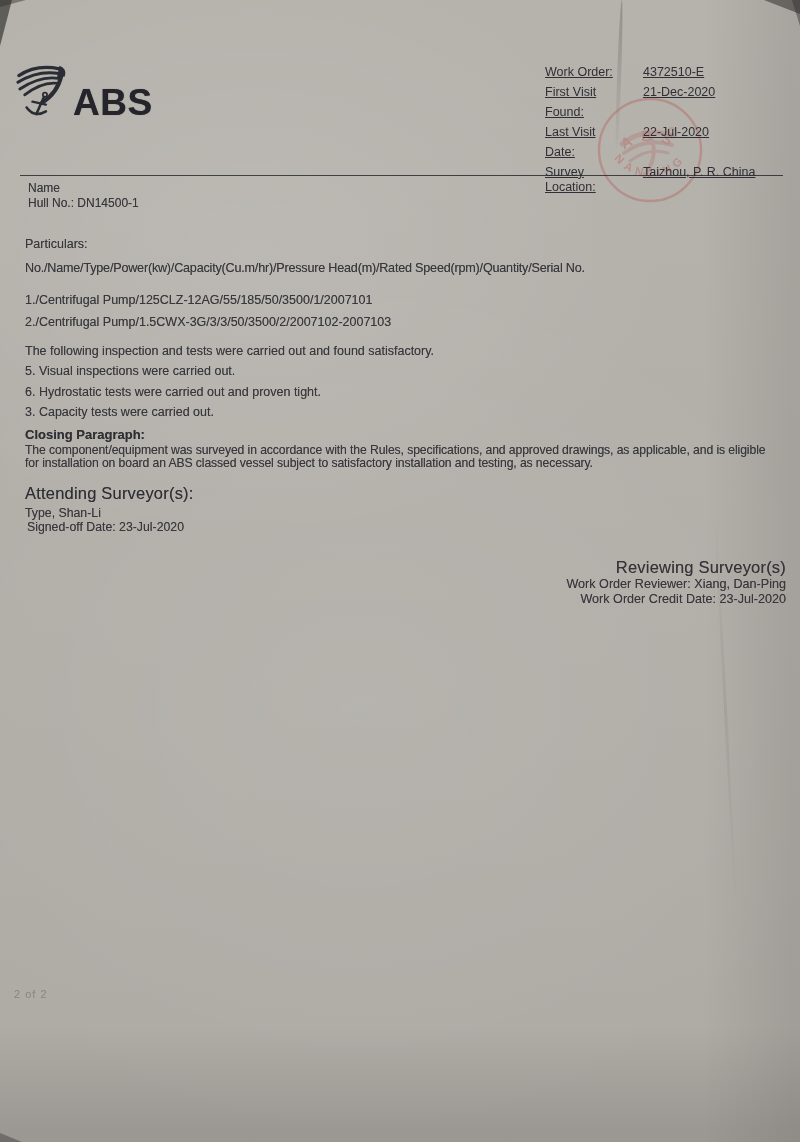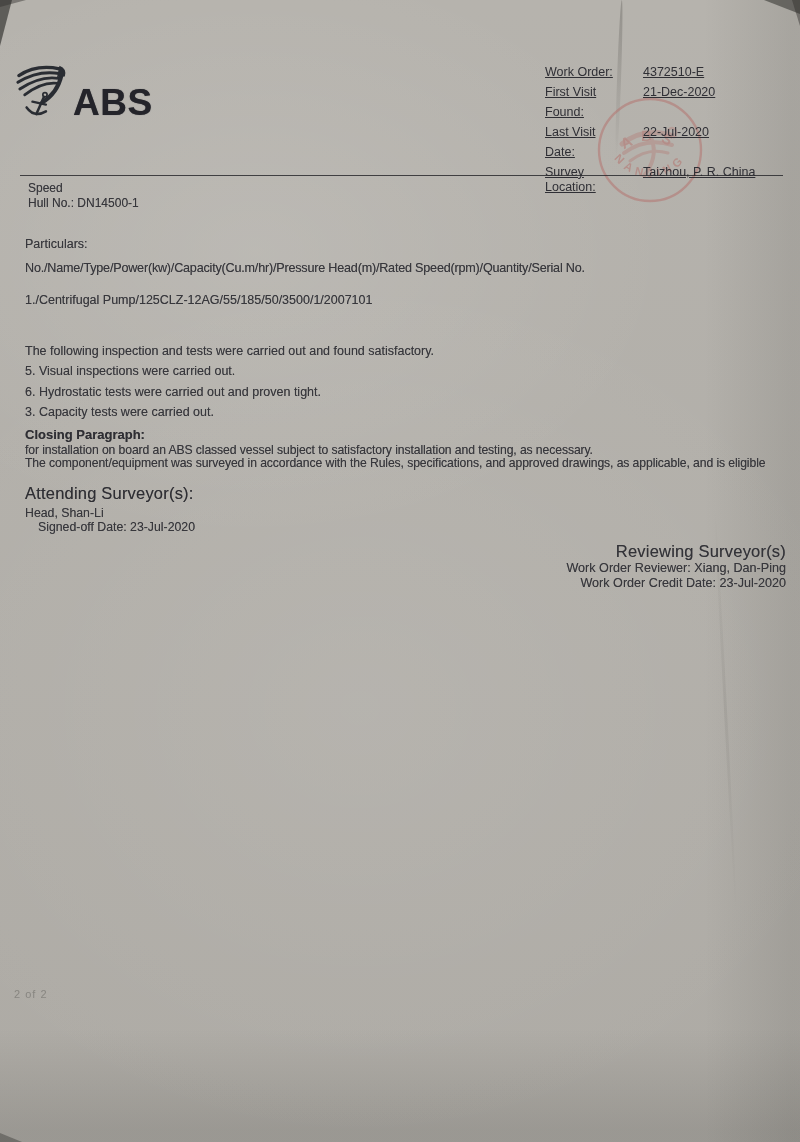--- a/index.html
+++ b/index.html
@@ -49,22 +49,22 @@
   .found-block{left:28px;top:181px;font-size:12px;line-height:14.5px;}
   .particulars-title{left:25px;top:237px;font-size:12.5px;}
   .particulars-cols{left:25px;top:261px;font-size:12.6px;white-space:nowrap;letter-spacing:-0.2px;}
   .particulars-items{left:25px;top:290px;font-size:12.5px;line-height:21.5px;white-space:nowrap;}
   .inspect-intro{left:25px;top:344px;font-size:12.5px;}
   .inspect-items{left:25px;top:361px;font-size:12.5px;line-height:20.5px;}
   .closing-title{left:25px;top:427px;font-size:13px;font-weight:bold;color:#2e2e33;}
   .closing-body{left:25px;top:444px;font-size:12.2px;line-height:13px;width:765px;letter-spacing:-0.1px;}
   .attending-title{left:25px;top:484px;font-size:16.5px;font-weight:normal;color:#2e2e33;letter-spacing:0.2px;}
   .attending-name{left:25px;top:506px;font-size:12.3px;}
-  .attending-signed{left:38px;top:520px;font-size:12.3px;}
-  .reviewing-block{right:14px;top:541px;text-align:right;}
+  .attending-signed{left:27px;top:520px;font-size:12.3px;}
+  .reviewing-block{right:14px;top:557px;text-align:right;}
   .reviewing-title{font-size:16.5px;color:#333338;letter-spacing:0.2px;line-height:20px;}
   .reviewing-line{font-size:12.6px;line-height:15px;color:#37373c;}
   .page-number{left:14px;top:988px;font-size:11px;color:rgba(82,82,76,0.42);letter-spacing:1px;text-shadow:none;}
 </style>
 </head>
 <body>
 
 <div class="paper">
 
   <div class="corner corner-tl"></div>
@@ -129,45 +129,46 @@
     </div>
     <div class="hrow">
       <span class="hlabel hlabel-tall">Survey Location:</span>
       <span class="hvalue">Taizhou, P. R. China</span>
     </div>
   </div>
 
   <div class="rule"></div>
 
   <div class="txt found-block">
-    <div>Speed</div>
+    <div>Name</div>
     <div>Hull No.: DN14500-1</div>
   </div>
 
   <div class="txt particulars-title">Particulars:</div>
   <div class="txt particulars-cols">No./Name/Type/Power(kw)/Capacity(Cu.m/hr)/Pressure Head(m)/Rated Speed(rpm)/Quantity/Serial No.</div>
   <div class="txt particulars-items">
     <div>1./Centrifugal Pump/125CLZ-12AG/55/185/50/3500/1/2007101</div>
+    <div>2./Centrifugal Pump/1.5CWX-3G/3/3/50/3500/2/2007102-2007103</div>
   </div>
 
   <div class="txt inspect-intro">The following inspection and tests were carried out and found satisfactory.</div>
   <div class="txt inspect-items">
     <div>5. Visual inspections were carried out.</div>
     <div>6. Hydrostatic tests were carried out and proven tight.</div>
     <div>3. Capacity tests were carried out.</div>
   </div>
 
   <div class="txt closing-title">Closing Paragraph:</div>
   <div class="txt closing-body">
+    <div>The component/equipment was surveyed in accordance with the Rules, specifications, and approved drawings, as applicable, and is eligible</div>
     <div>for installation on board an ABS classed vessel subject to satisfactory installation and testing, as necessary.</div>
-    <div>The component/equipment was surveyed in accordance with the Rules, specifications, and approved drawings, as applicable, and is eligible</div>
   </div>
 
   <div class="txt attending-title">Attending Surveyor(s):</div>
-  <div class="txt attending-name">Head, Shan-Li</div>
+  <div class="txt attending-name">Type, Shan-Li</div>
   <div class="txt attending-signed">Signed-off Date: 23-Jul-2020</div>
 
   <div class="txt reviewing-block">
     <div class="reviewing-title">Reviewing Surveyor(s)</div>
     <div class="reviewing-line">Work Order Reviewer: Xiang, Dan-Ping</div>
     <div class="reviewing-line">Work Order Credit Date: 23-Jul-2020</div>
   </div>
 
   <div class="txt page-number">2 of 2</div>
 

